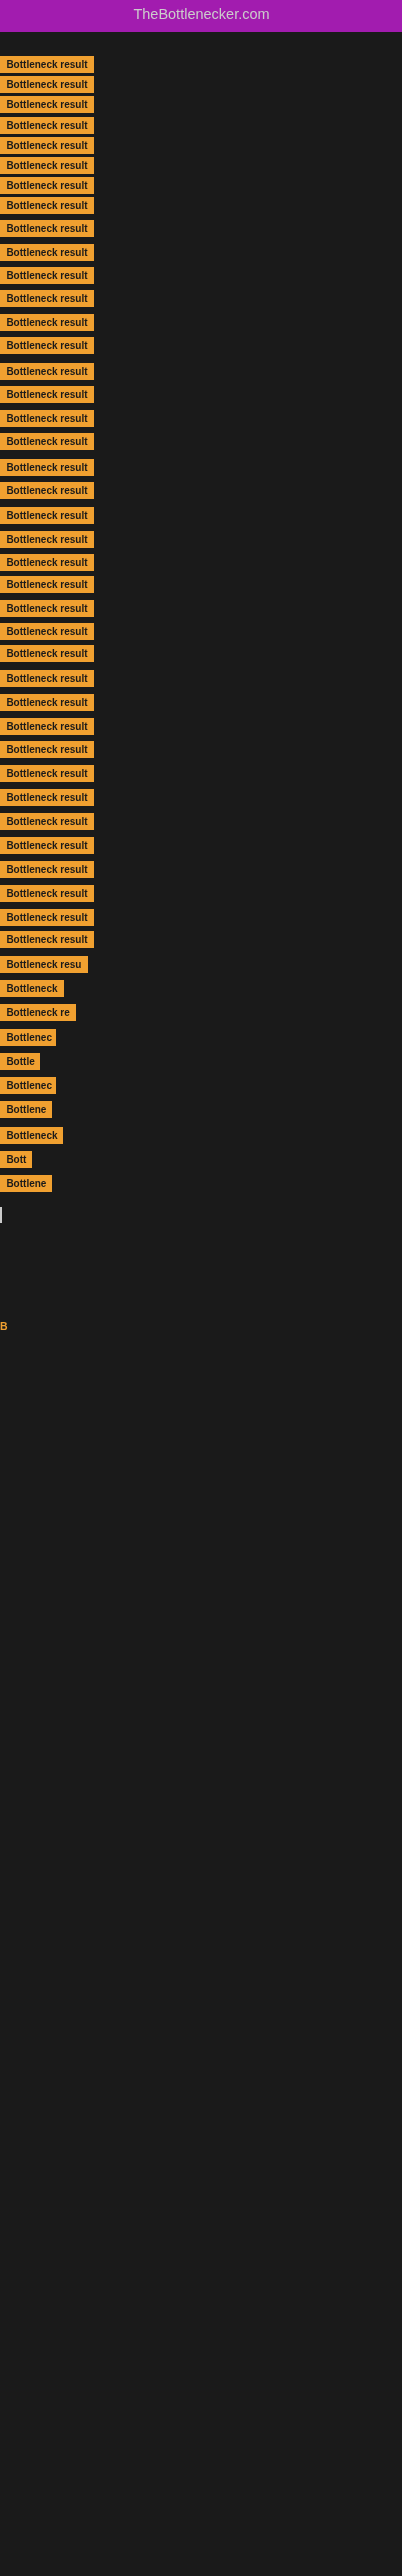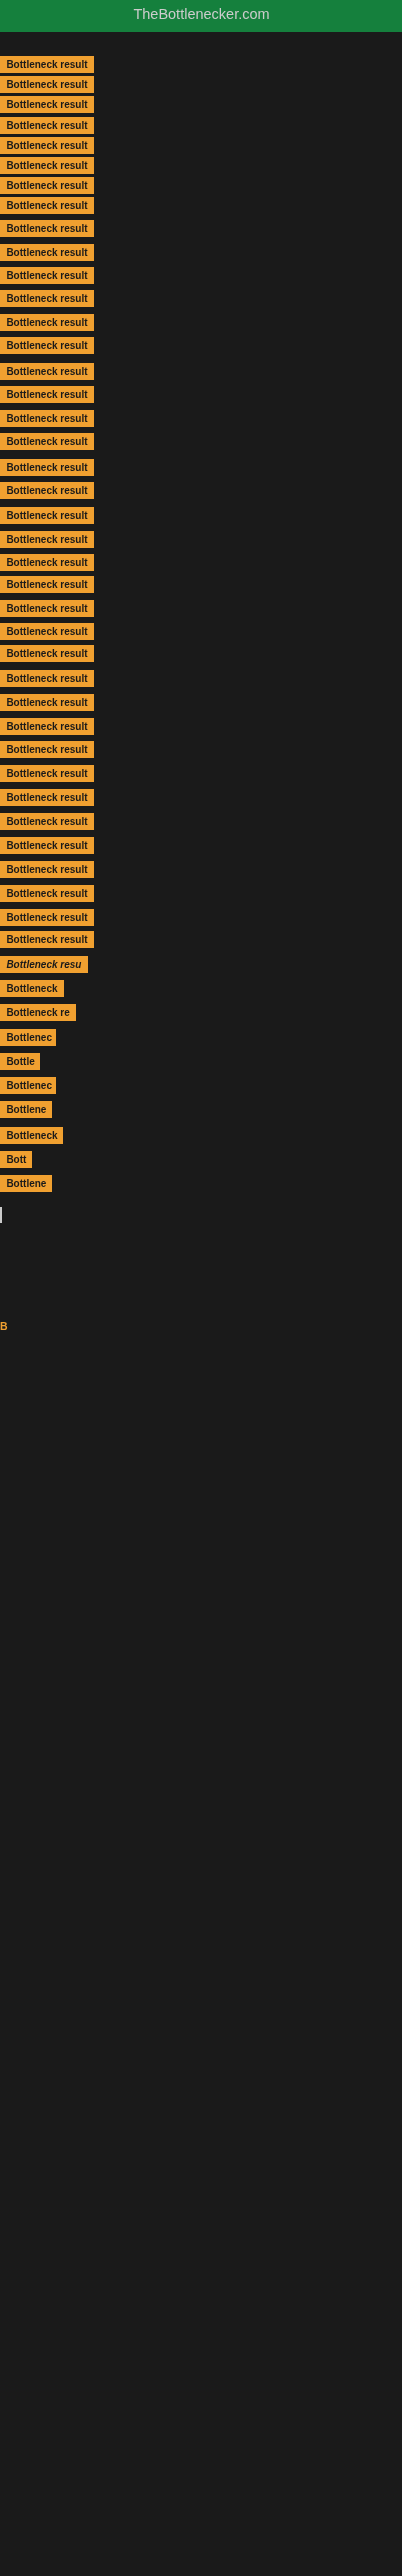--- a/index.html
+++ b/index.html
@@ -12,21 +12,21 @@
       width: 403px;
       min-height: 2576px;
       background-color: #1a1a1a;
       font-family: Arial, sans-serif;
       position: relative;
     }
 
     .site-header {
       text-align: center;
       padding: 6.4px 0 9.7px 0;
-      background-color: #15803d;
+      background-color: #a21caf;
     }
 
     .site-title {
       color: #cccccc;
       font-size: 14.5px;
       font-weight: normal;
     }
 
     .bottleneck-container {
       position: relative;
@@ -105,21 +105,21 @@
     <div class="bottleneck-item" style="top: 686px;"><span class="bottleneck-badge" style="max-width: 105px;">Bottleneck result</span></div>
     <div class="bottleneck-item" style="top: 709px;"><span class="bottleneck-badge" style="max-width: 105px;">Bottleneck result</span></div>
     <div class="bottleneck-item" style="top: 733px;"><span class="bottleneck-badge" style="max-width: 105px;">Bottleneck result</span></div>
     <div class="bottleneck-item" style="top: 757px;"><span class="bottleneck-badge" style="max-width: 105px;">Bottleneck result</span></div>
     <div class="bottleneck-item" style="top: 781px;"><span class="bottleneck-badge" style="max-width: 105px;">Bottleneck result</span></div>
     <div class="bottleneck-item" style="top: 805px;"><span class="bottleneck-badge" style="max-width: 105px;">Bottleneck result</span></div>
     <div class="bottleneck-item" style="top: 829px;"><span class="bottleneck-badge" style="max-width: 105px;">Bottleneck result</span></div>
     <div class="bottleneck-item" style="top: 853px;"><span class="bottleneck-badge" style="max-width: 105px;">Bottleneck result</span></div>
     <div class="bottleneck-item" style="top: 877px;"><span class="bottleneck-badge" style="max-width: 105px;">Bottleneck result</span></div>
     <div class="bottleneck-item" style="top: 899px;"><span class="bottleneck-badge" style="max-width: 105px;">Bottleneck result</span></div>
-    <div class="bottleneck-item" style="top: 924px;"><span class="bottleneck-badge" style="max-width: 89px; font-style: italic;">Bottleneck resu</span></div>
+    <div class="bottleneck-item" style="top: 924px;"><span class="bottleneck-badge" style="max-width: 89px;">Bottleneck resu</span></div>
     <div class="bottleneck-item" style="top: 948px;"><span class="bottleneck-badge" style="max-width: 64px;">Bottleneck</span></div>
     <div class="bottleneck-item" style="top: 972px; text-align: right;"><span class="bottleneck-badge" style="max-width: 81px;">Bottleneck re</span></div>
     <div class="bottleneck-item" style="top: 997px;"><span class="bottleneck-badge" style="max-width: 56px;">Bottlenec</span></div>
     <div class="bottleneck-item" style="top: 1021px;"><span class="bottleneck-badge" style="max-width: 40px;">Bottle</span></div>
     <div class="bottleneck-item" style="top: 1045px;"><span class="bottleneck-badge" style="max-width: 56px;">Bottlenec</span></div>
     <div class="bottleneck-item" style="top: 1069px;"><span class="bottleneck-badge" style="max-width: 52px;">Bottlene</span></div>
     <div class="bottleneck-item" style="top: 1095px;"><span class="bottleneck-badge" style="max-width: 63px;">Bottleneck</span></div>
     <div class="bottleneck-item" style="top: 1119px;"><span class="bottleneck-badge" style="max-width: 32px;">Bott</span></div>
     <div class="bottleneck-item" style="top: 1143px;"><span class="bottleneck-badge" style="max-width: 52px;">Bottlene</span></div>
     <div class="cursor-line" style="top: 1175px;"></div>

